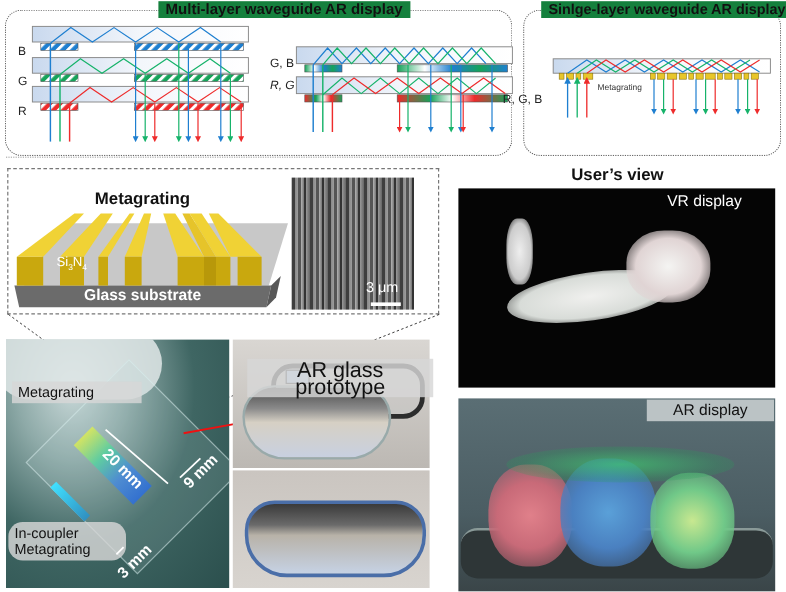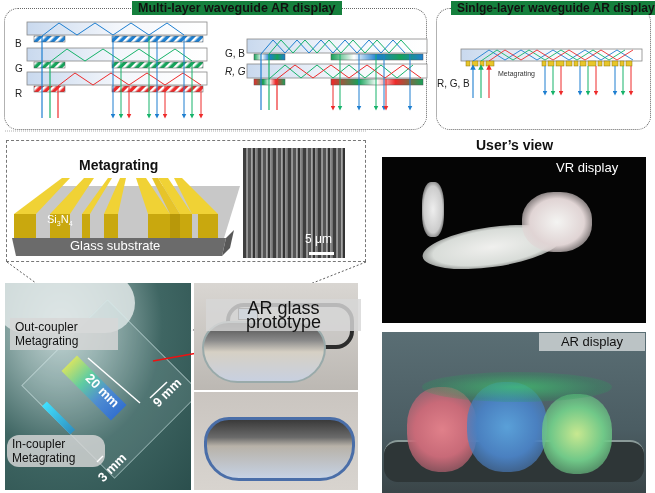--- a/index.html
+++ b/index.html
@@ -162,21 +162,21 @@
   <line x1="115" y1="26" x2="115" y2="53" stroke="#1e7fd0" stroke-width="1" marker-end="url(#aB)"></line>
   <line x1="123" y1="26" x2="123" y2="53" stroke="#16b36a" stroke-width="1" marker-end="url(#aG)"></line>
   <line x1="131" y1="26" x2="131" y2="53" stroke="#ee2b2b" stroke-width="1" marker-end="url(#aR)"></line>
   <line x1="150" y1="26" x2="150" y2="53" stroke="#1e7fd0" stroke-width="1" marker-end="url(#aB)"></line>
   <line x1="158" y1="26" x2="158" y2="53" stroke="#16b36a" stroke-width="1" marker-end="url(#aG)"></line>
   <line x1="166" y1="26" x2="166" y2="53" stroke="#ee2b2b" stroke-width="1" marker-end="url(#aR)"></line>
   <line x1="185" y1="26" x2="185" y2="53" stroke="#1e7fd0" stroke-width="1" marker-end="url(#aB)"></line>
   <line x1="193" y1="26" x2="193" y2="53" stroke="#16b36a" stroke-width="1" marker-end="url(#aG)"></line>
   <line x1="201" y1="26" x2="201" y2="53" stroke="#ee2b2b" stroke-width="1" marker-end="url(#aR)"></line>
 </svg>
-<div class="layer-label" style="left:437px;top:78px;">R, G, B</div>
+<div class="layer-label" style="left:419px;top:78px;">R, G, B</div>
 <div class="small-label" style="left:498px;top:70px;">Metagrating</div>
 
 <div style="position:absolute;left:6px;top:140px;width:360px;height:122px;border:1.3px dashed #777;box-sizing:border-box;"></div>
 
 <svg width="655" height="493" style="left:0;top:0;pointer-events:none;">
   <line x1="7" y1="262" x2="121" y2="345" stroke="#333" stroke-width="0.8" stroke-dasharray="2,2"></line>
   <line x1="366" y1="262" x2="130" y2="355" stroke="#333" stroke-width="0.8" stroke-dasharray="2,2"></line>
   <line x1="5" y1="131" x2="366" y2="131" stroke="#999" stroke-width="0.8" stroke-dasharray="1,1"></line>
 </svg>
 <div class="panel-title" style="left:79px;top:157px;">Metagrating</div>
@@ -202,34 +202,33 @@
       <rect x="158" y="36" width="10" height="24" fill="#b8980a"></rect>
     <polygon points="168,36 146,0 156,0 180,36" fill="#f0d235"></polygon>
       <rect x="168" y="36" width="12" height="24" fill="#c9a80e"></rect>
     <polygon points="180,36 162,0 170,0 206,36" fill="#f0d235"></polygon>
       <rect x="186" y="36" width="20" height="24" fill="#c9a80e"></rect>
   </g>
 </svg>
 <div style="position:absolute;left:47px;top:213px;color:#fff;font-size:11px;">
   <span>Si</span><sub style="font-size:7px;">3</sub><span>N</span><sub style="font-size:7px;">4</sub>
 </div>
-<div style="position:absolute;left:70px;top:238px;color:#fff;font-size:13px;">Glass substrate</div>
+<div style="position:absolute;left:70px;top:238px;color:#fff;font-size:13px;font-weight:bold;">Glass substrate</div>
 
 <div style="position:absolute;left:243px;top:148px;width:102px;height:110px;background:repeating-linear-gradient(90deg,#3e3e3e 0px,#3e3e3e 3px,#8a8a8a 3px,#9a9a9a 5px,#555 5px,#555 8px,#b0b0b0 8px,#7d7d7d 10px,#333 10px,#333 12px,#999 12px,#6a6a6a 15px);"></div>
-<div style="position:absolute;left:305px;top:232px;color:#fff;font-size:12px;">5 μm</div>
+<div style="position:absolute;left:305px;top:232px;color:#fff;font-size:12px;">3 μm</div>
 <div style="position:absolute;left:309px;top:252px;width:25px;height:3px;background:#fff;"></div>
 
 <div style="position:absolute;left:5px;top:283px;width:186px;height:207px;background:radial-gradient(ellipse at 30% 20%,#c8d8d8 0%,#8eaaa8 25%,#3f6663 55%,#2b4f4d 100%);overflow:hidden;">
   <div style="position:absolute;left:-10px;top:-10px;width:140px;height:60px;border-radius:40px;background:rgba(225,232,232,0.85);"></div>
   <div style="position:absolute;left:40px;top:45px;width:130px;height:120px;border:1px solid rgba(220,240,240,0.5);transform:rotate(45deg);background:rgba(180,210,210,0.15);"></div>
   <div style="position:absolute;left:78px;top:70px;width:22px;height:70px;transform:rotate(-45deg);background:linear-gradient(180deg,#d8e85a,#5ad0a0,#4a8bd8,#2f6fd8);opacity:0.9;"></div>
   <div style="position:absolute;left:50px;top:115px;width:7px;height:40px;transform:rotate(-45deg);background:linear-gradient(180deg,#40e0ff,#3090c0);"></div>
 </div>
 <div class="photo-label" style="left:10px;top:318px;width:98px;">
-  <div>Out-coupler</div>
   <div>Metagrating</div>
 </div>
 <div class="photo-label" style="left:7px;top:435px;width:88px;border-radius:12px;">
   <div>In-coupler</div>
   <div>Metagrating</div>
 </div>
 <div class="dim-label" style="left:82px;top:383px;transform:rotate(45deg);">20 mm</div>
 <div class="dim-label" style="left:150px;top:385px;transform:rotate(-45deg);">9 mm</div>
 <div class="dim-label" style="left:95px;top:460px;transform:rotate(-45deg);">3 mm</div>
 <svg width="655" height="493" style="left:0;top:0;pointer-events:none;">

